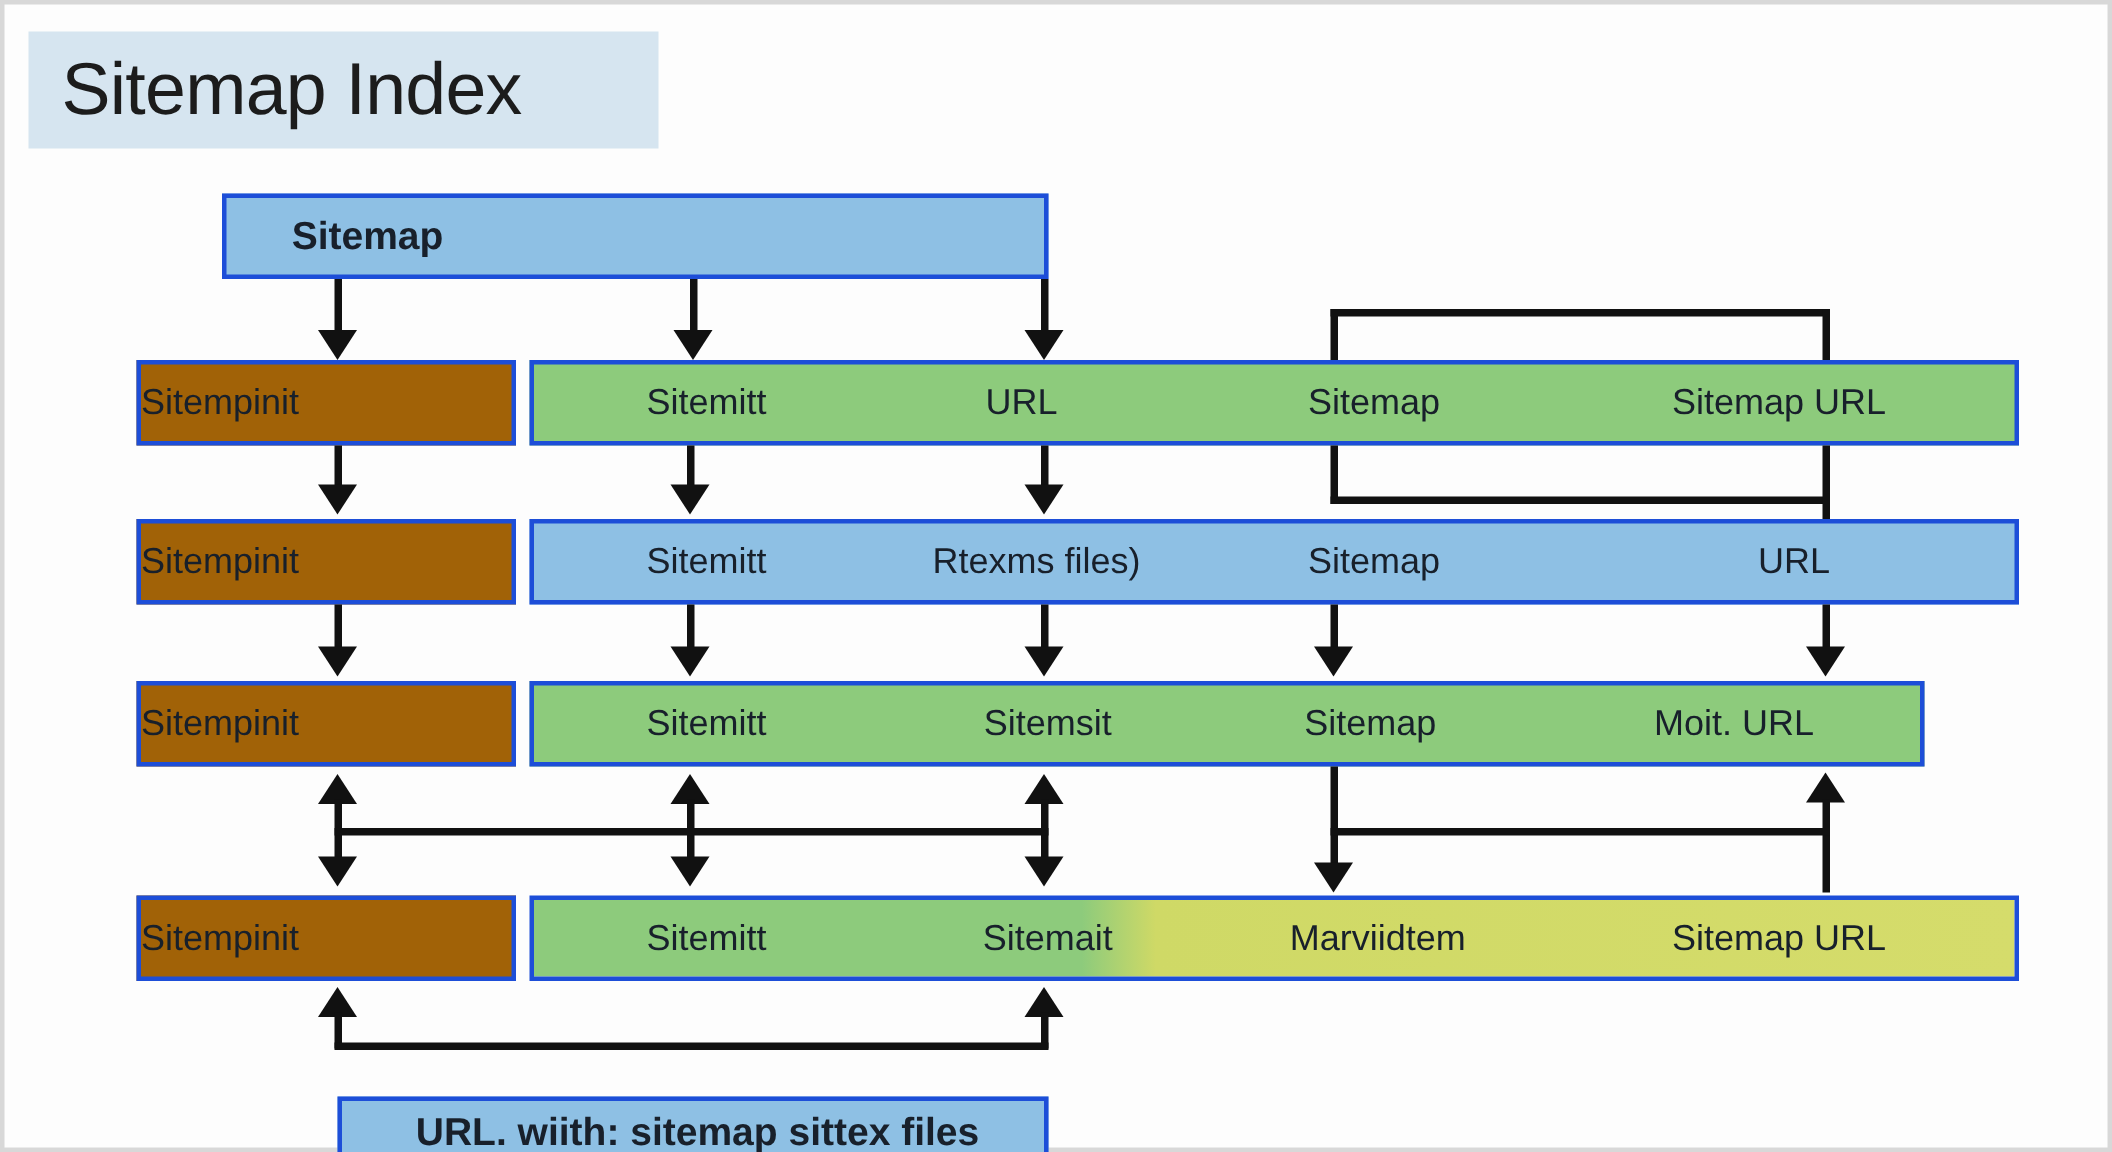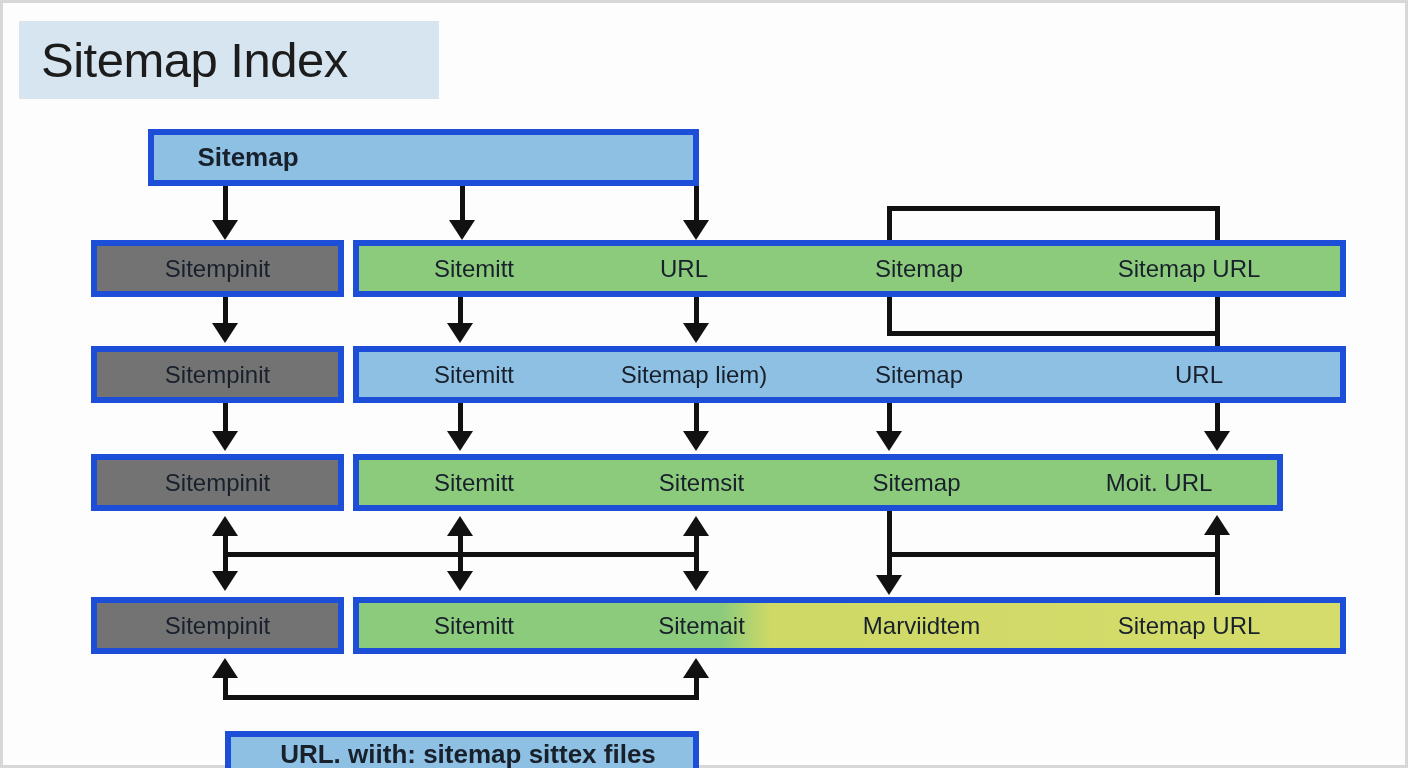--- a/index.html
+++ b/index.html
@@ -28,35 +28,35 @@
     box-sizing:border-box;
     font-size:49px;
     font-weight:normal;
     color:#1c1c1c;
     letter-spacing:-0.5px;
   }
   
   .box{
     position:absolute;
     box-sizing:border-box;
-    border:6px solid #1d4ed8;
+    border:3px solid #1d4ed8;
     display:flex;
     align-items:center;
     color:#18202b;
     white-space:nowrap;
   }
   .box .cell{
     position:absolute;
     top:0;bottom:0;
     display:flex;align-items:center;
     justify-content:center;
   }
   .blue{background:#8ec0e4;}
   .green{background:#8dcb7c;}
-  .orange{background:#737373;text-align:center;}
+  .orange{background:#a16207;}
   .grad{background:linear-gradient(to right,#8dcb7c 0%,#8dcb7c 37%,#cfd966 42%,#d5dc6b 100%);}
   .bold-txt{font-weight:bold;font-size:26px;}
   .norm-txt{font-weight:normal;font-size:24px;}
   .orange-lbl{
     width:100%;
     justify-content:center;
     font-size:24px;
   }
   
   .vline{
@@ -131,21 +131,21 @@
 
   <div class="vline" style="left:691px; top:294px; height:30px;"></div>
   <div class="arrow-down" style="left:680px; top:320px;"></div>
 
   <div class="box orange" style="left:88px; top:343px; width:253px; height:57px;">
     <div class="orange-lbl">Sitempinit</div>
   </div>
 
   <div class="box blue" style="left:350px; top:343px; width:993px; height:57px;">
     <div class="cell norm-txt" style="left:25px; width:180px;">Sitemitt</div>
-    <div class="cell norm-txt" style="left:240px; width:190px;">Sitemap liem)</div>
+    <div class="cell norm-txt" style="left:240px; width:190px;">Rtexms files)</div>
     <div class="cell norm-txt" style="left:450px; width:220px;">Sitemap</div>
     <div class="cell norm-txt" style="left:750px; width:180px;">URL</div>
   </div>
 
   <div class="vline" style="left:220px; top:400px; height:32px;"></div>
   <div class="arrow-down" style="left:209px; top:428px;"></div>
 
   <div class="vline" style="left:455px; top:400px; height:32px;"></div>
   <div class="arrow-down" style="left:444px; top:428px;"></div>
 

